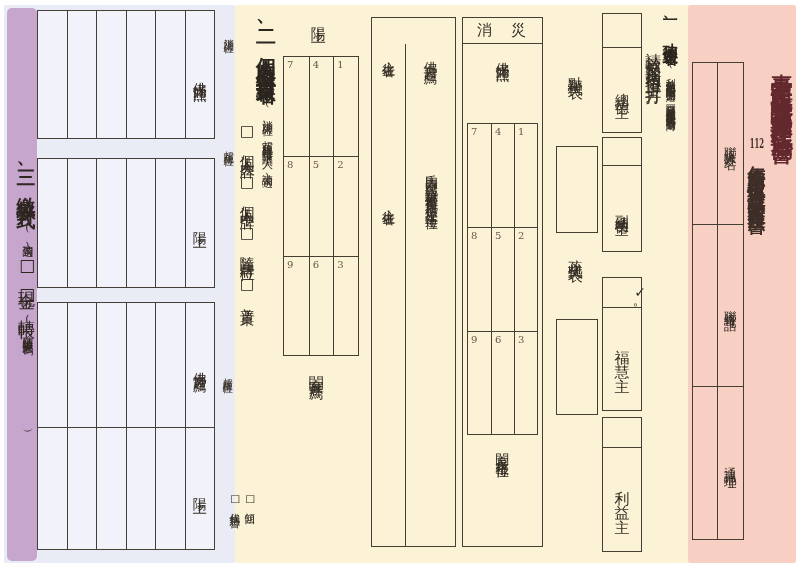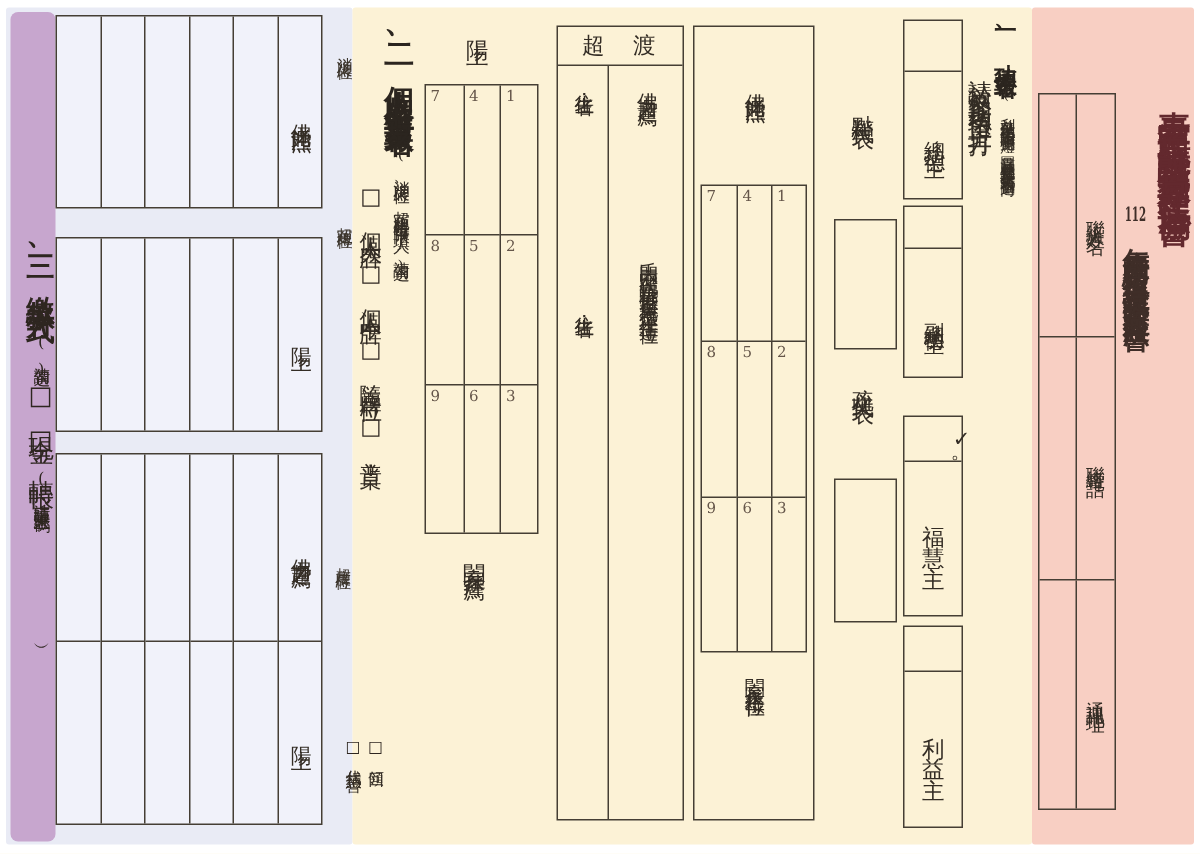--- a/index.html
+++ b/index.html
@@ -162,29 +162,29 @@
     <div>8</div>
     <div>5</div>
     <div>2</div>
     <div>9</div>
     <div>6</div>
     <div>3</div>
   </div>
   <div class="vt abs" style="left:308px;top:364px;font-size:15px;letter-spacing:3px">闔家拜薦</div>
 
   <div class="obox abs" style="left:371px;top:17px;width:85px;height:530px">
-    <div class="obox-hd">超　渡</div>
     <div class="abs" style="left:33px;top:26px;bottom:0;border-left:1px solid #453e34"></div>
     <div class="vt abs" style="left:9px;top:34px;font-size:13px;letter-spacing:1px">往生者：</div>
     <div class="vt abs" style="left:9px;top:182px;font-size:13px;letter-spacing:1px">往生者：</div>
     <div class="vt abs" style="left:51px;top:32px;font-size:14px;letter-spacing:3px">佛力超薦</div>
     <div class="vt abs" style="left:52px;top:146px;font-size:13px;letter-spacing:2.5px">氏門中歷代宗親暨累世冤親債主往生蓮位</div>
   </div>
 
   <div class="obox abs" style="left:462px;top:17px;width:81px;height:530px">
+    <div class="obox-hd">消　災</div>
     <div class="vt cpos" style="top:33px;font-size:14px;letter-spacing:2px">佛光注照</div>
     <div class="grid9 abs" style="left:4px;top:105px;width:71px;height:312px">
       <div>7</div>
       <div>4</div>
       <div>1</div>
       <div>8</div>
       <div>5</div>
       <div>2</div>
       <div>9</div>
       <div>6</div>

